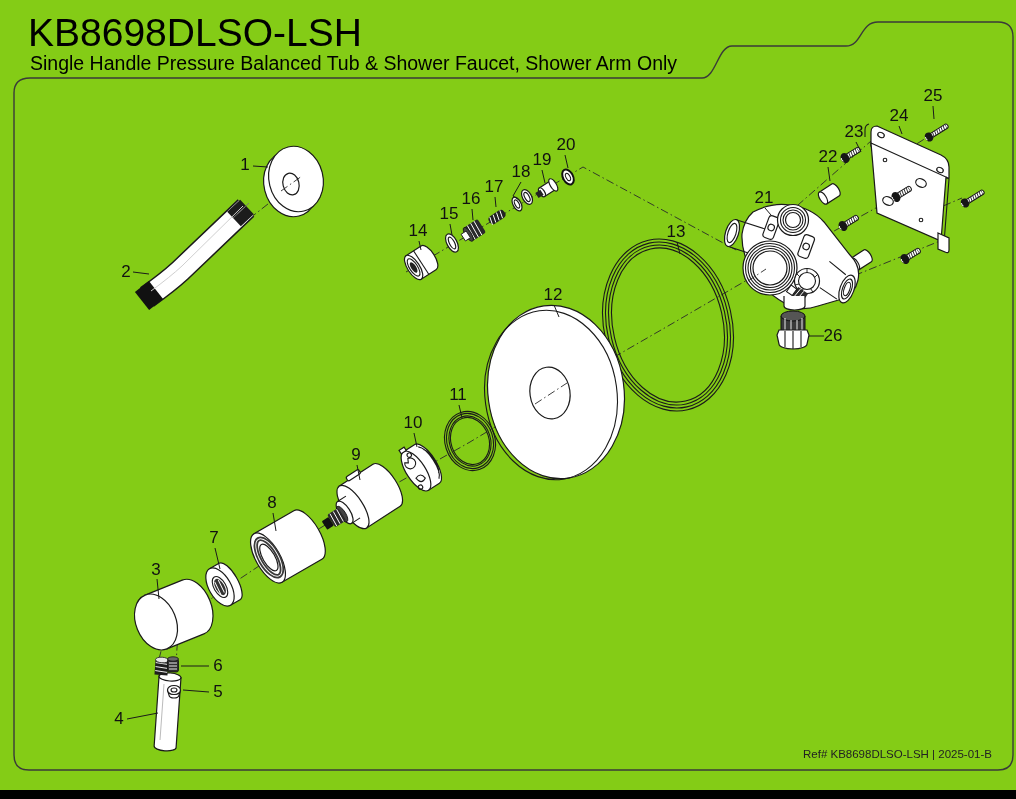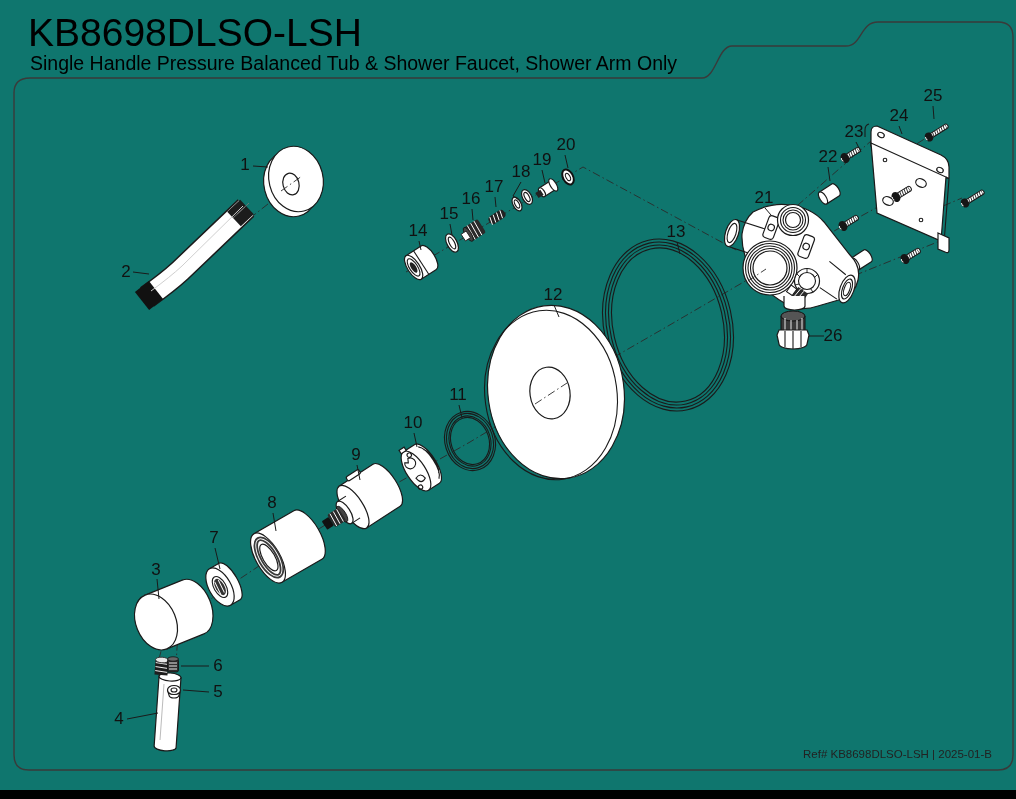--- a/index.html
+++ b/index.html
@@ -1,16 +1,16 @@
 <!DOCTYPE html>
 <html><head>
 <meta charset="utf-8">
 <style>
   html,body{margin:0;padding:0;background:#fff;}
-  .page{position:relative;width:1016px;height:799px;background:#0f766e;overflow:hidden;
+  .page{position:relative;width:1016px;height:799px;background:#84cc16;overflow:hidden;
         font-family:"Liberation Sans",sans-serif;}
   svg{position:absolute;left:0;top:0;}
   .ln {fill:none;stroke:#1a1a1a;stroke-width:1.1;}
   .fw {fill:#ffffff;stroke:#1a1a1a;stroke-width:1.2;}
   .dd {fill:none;stroke:#2a2a2a;stroke-width:0.9;stroke-dasharray:8 3 1.5 3;}
   .ldr{fill:none;stroke:#1a1a1a;stroke-width:1;}
   .wh {stroke:#ffffff;stroke-width:0.9;fill:none;}
   .lbl{font-family:"Liberation Sans",sans-serif;font-size:17px;fill:#111;text-anchor:middle;}
   .ttl{font-family:"Liberation Sans",sans-serif;font-size:39px;fill:#000;}
   .sub{font-family:"Liberation Sans",sans-serif;font-size:19.5px;fill:#000;}

